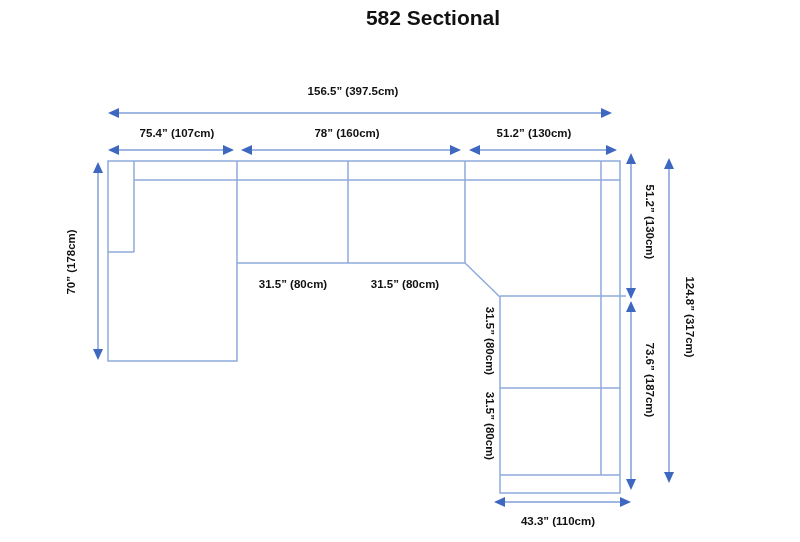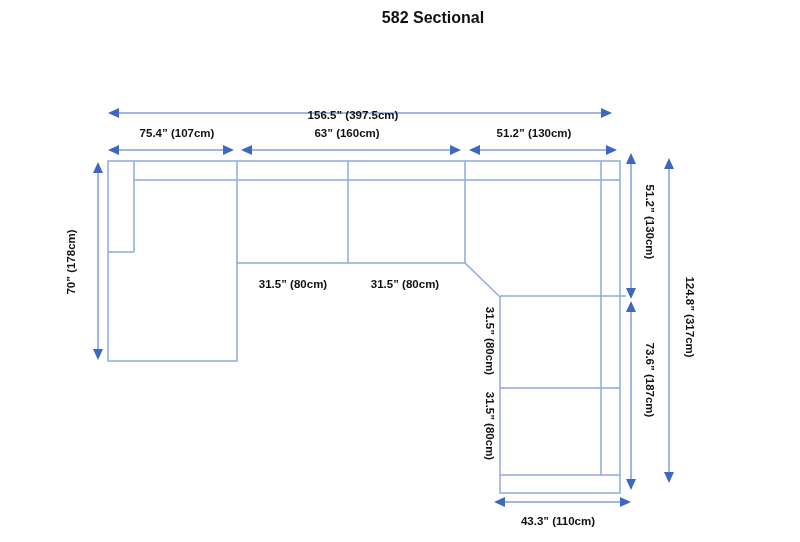--- a/index.html
+++ b/index.html
@@ -9,21 +9,21 @@
     height: 542px;
     background: #ffffff;
     font-family: "Liberation Sans", sans-serif;
     overflow: hidden;
   }
   #diagram-svg { position: absolute; left: 0; top: 0; }
   .page-title {
     position: absolute;
     left: 433px; top: 18px;
     transform: translate(-50%, -50%);
-    font-size: 16px;
+    font-size: 21px;
     font-weight: bold;
     color: #111111;
     white-space: nowrap;
   }
   .dim-label {
     position: absolute;
     transform: translate(-50%, -50%);
     font-size: 11.5px;
     font-weight: bold;
     color: #111111;
@@ -82,23 +82,23 @@
       <polygon points="631,490 626,479 636,479"></polygon>
       <polygon points="669,158 664,169 674,169"></polygon>
       <polygon points="669,483 664,472 674,472"></polygon>
       <polygon points="494,502 505,497 505,507"></polygon>
       <polygon points="631,502 620,497 620,507"></polygon>
     </g>
   </svg>
 
   <div class="page-title">582 Sectional</div>
 
-  <div class="dim-label" style="left:353px; top:91px;margin-top:24px;">156.5” (397.5cm)</div>
+  <div class="dim-label" style="left:353px; top:91px;">156.5” (397.5cm)</div>
   <div class="dim-label" style="left:177px; top:133px;">75.4” (107cm)</div>
-  <div class="dim-label" style="left:347px; top:133px;">63” (160cm)</div>
+  <div class="dim-label" style="left:347px; top:133px;">78” (160cm)</div>
   <div class="dim-label" style="left:534px; top:133px;">51.2” (130cm)</div>
   <div class="dim-label rot270" style="left:71px; top:262px;">70” (178cm)</div>
   <div class="dim-label" style="left:293px; top:284px;">31.5” (80cm)</div>
   <div class="dim-label" style="left:405px; top:284px;">31.5” (80cm)</div>
   <div class="dim-label rot90" style="left:490px; top:341px;">31.5” (80cm)</div>
   <div class="dim-label rot90" style="left:490px; top:426px;">31.5” (80cm)</div>
   <div class="dim-label rot90" style="left:650px; top:222px;">51.2” (130cm)</div>
   <div class="dim-label rot90" style="left:650px; top:380px;">73.6” (187cm)</div>
   <div class="dim-label rot90" style="left:690px; top:317px;">124.8” (317cm)</div>
   <div class="dim-label" style="left:558px; top:521px;">43.3” (110cm)</div>

